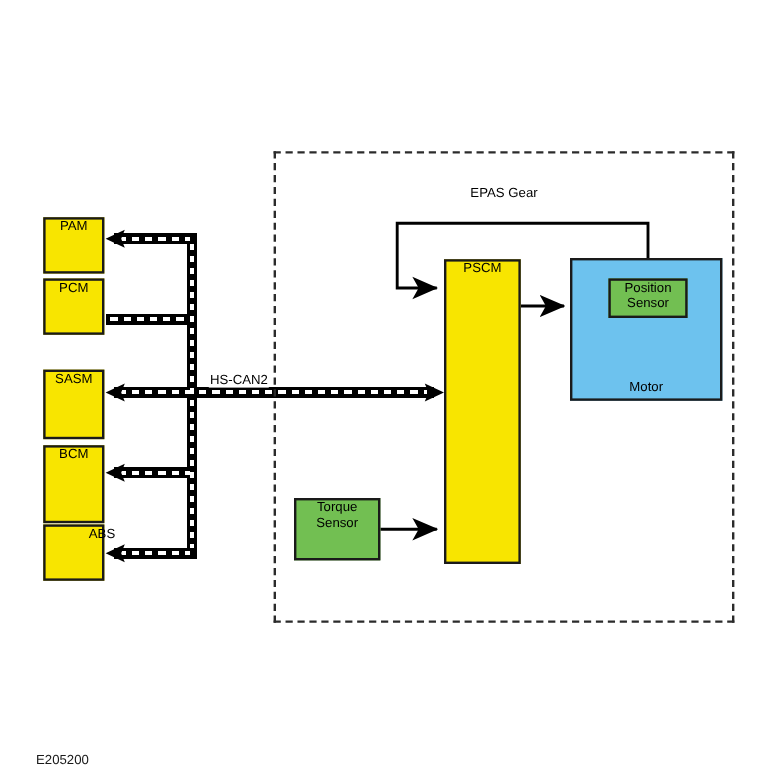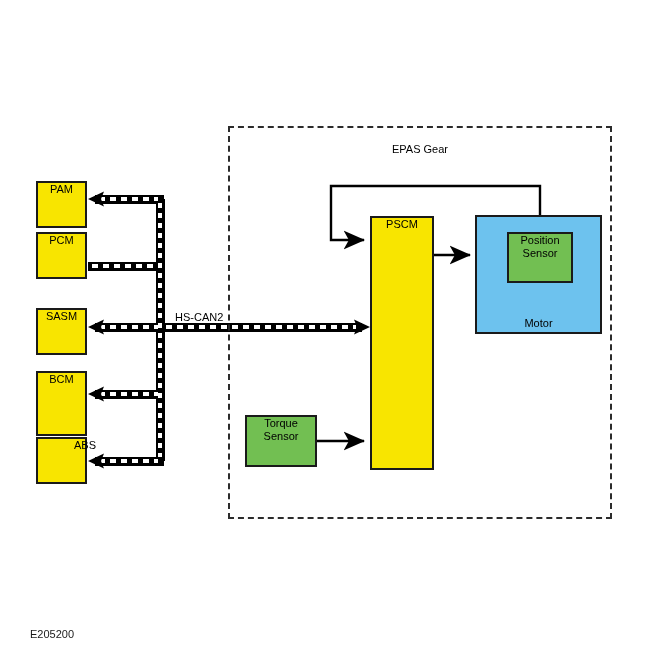--- a/index.html
+++ b/index.html
@@ -81,21 +81,21 @@
     z-index: 4;
   }
 </style>
 </head>
 <body>
 
 <div id="canvas">
 
   <div class="group-box" style="left:228px; top:126px; width:384px; height:393px;"></div>
 
-  <div class="group-title" style="left:228px; top:143px; width:384px;">EPAS Gear</div>
+  <div class="group-title" style="left:228px; top:155px; width:384px;">EPAS Gear</div>
 
   <svg id="svg-layer" viewBox="0 0 650 650" xmlns="http://www.w3.org/2000/svg">
     <defs>
       <marker id="arrowBlack" markerWidth="9" markerHeight="9" refX="8.5" refY="4.5" orient="auto" markerUnits="strokeWidth">
         <path d="M0,0.6 L9,4.5 L0,8.4 L2.2,4.5 Z" fill="#000000"></path>
       </marker>
       <marker id="arrowBus" markerWidth="7" markerHeight="7" refX="6.5" refY="3.5" orient="auto" markerUnits="strokeWidth">
         <path d="M0,0.3 L7,3.5 L0,6.7 L1.7,3.5 Z" fill="#000000"></path>
       </marker>
     </defs>
@@ -149,21 +149,21 @@
   </svg>
 
   <div class="node ecu" style="left:36px; top:181px; width:51px; height:47px;">
     <span class="node-label">PAM</span>
   </div>
 
   <div class="node ecu" style="left:36px; top:232px; width:51px; height:47px;">
     <span class="node-label">PCM</span>
   </div>
 
-  <div class="node ecu" style="left:36px; top:308px; width:51px; height:47px;">
+  <div class="node ecu" style="left:36px; top:308px; width:51px; height:58px;">
     <span class="node-label">SASM</span>
   </div>
 
   <div class="node ecu" style="left:36px; top:371px; width:51px; height:65px;">
     <span class="node-label">BCM</span>
   </div>
 
   <div class="node ecu" style="left:36px; top:437px; width:51px; height:47px;padding-left:47px;">
     <span class="node-label">ABS</span>
   </div>
@@ -171,21 +171,21 @@
   <div class="bus-label" style="left:174px; top:311px;">HS-CAN2</div>
 
   <div class="node pscm" style="left:370px; top:216px; width:64px; height:254px;">
     <span class="node-label">PSCM</span>
   </div>
 
   <div class="node motor" style="left:475px; top:215px; width:127px; height:119px;">
     <span class="node-label">Motor</span>
   </div>
 
-  <div class="node sensor" style="left:507px; top:232px; width:66px; height:51px;">
+  <div class="node sensor" style="left:507px; top:232px; width:66px; height:33px;">
     <span class="node-label">Position
 Sensor</span>
   </div>
 
   <div class="node sensor" style="left:245px; top:415px; width:72px; height:52px;">
     <span class="node-label">Torque
 Sensor</span>
   </div>
 
   <div class="fig-code" style="left:10px; top:628px;padding-left:20px;">E205200</div>

